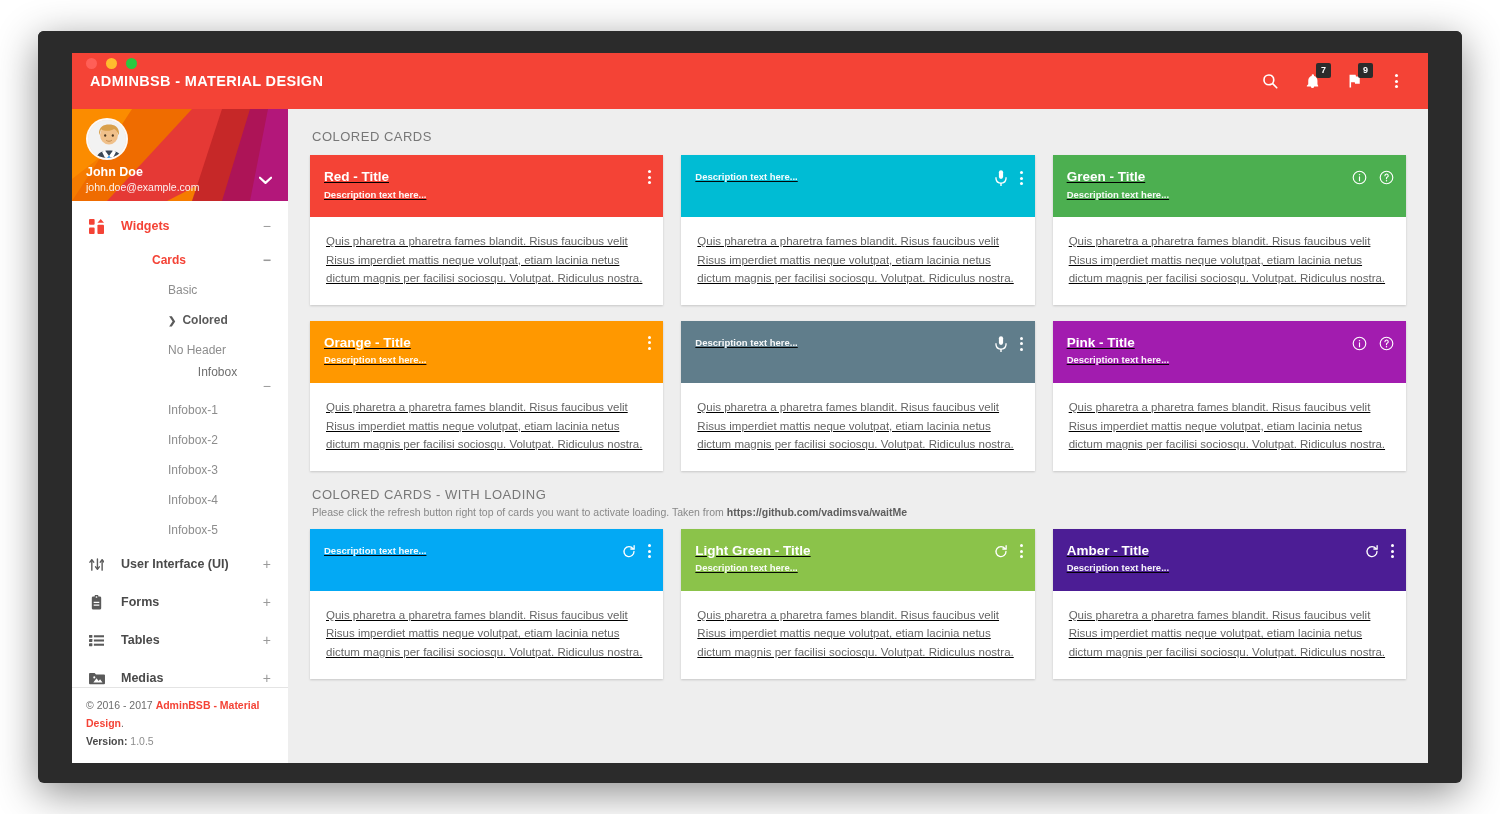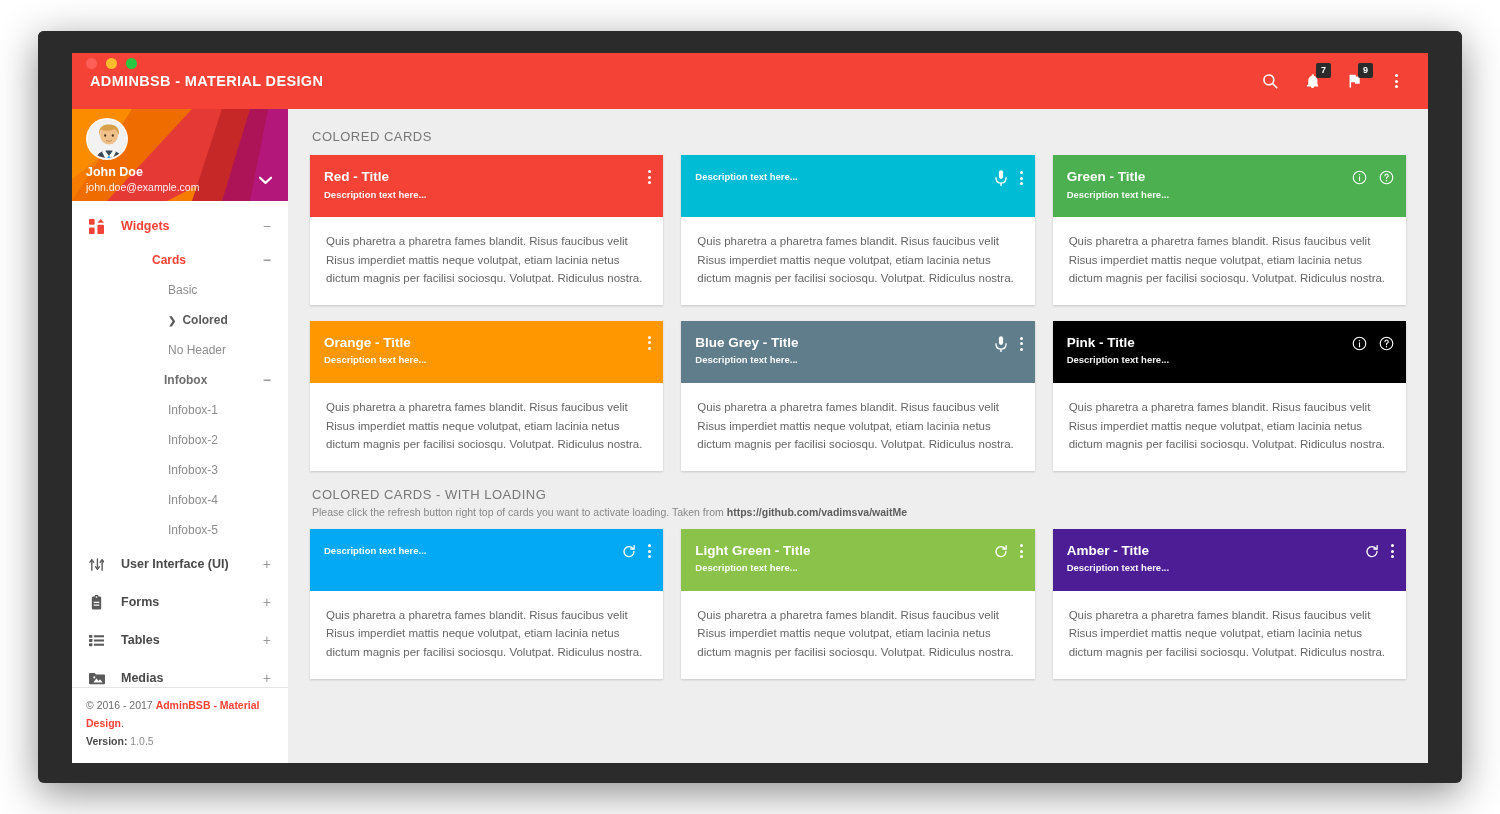--- a/index.html
+++ b/index.html
@@ -135,21 +135,21 @@
   .sub-item {
     display: flex; align-items: center;
     height: 30px; padding: 0 17px 0 40px;
     font-size: 12px; cursor: pointer; color: #8d8d8d; margin-left: 40px;
   }
   .sub-item .sign { margin-left: auto; color: #9a9a9a; font-size: 14px; line-height: 1; }
   .sub-item.bold { font-weight: bold; color: #f44336; }
   .sub-item.sub2 { padding-left: 56px; }
   .sub-item.current { color: #5a5a5a; font-weight: bold; }
   .sub-item.current .chev { margin-right: 6px; font-size: 10px; color: #5a5a5a; }
-  .sub-item.section { color: #6f6f6f; font-weight: bold; padding-left: 52px; }
+  .sub-item.section { color: #6f6f6f; font-weight: normal; padding-left: 52px; flex-direction: column; }
 
   .sidebar-footer {
     flex: 0 0 auto;
     border-top: 1px solid #e4e4e4;
     padding: 9px 14px 12px 14px;
     font-size: 10.5px; color: #6d6d6d; line-height: 1.7;
   }
   .sidebar-footer a { color: #f44336; font-weight: bold; text-decoration: none; }
   .sidebar-footer .ver-lab { font-weight: bold; color: #4a4a4a; }
   .sidebar-footer .ver-num { color: #8d8d8d; }
@@ -167,21 +167,21 @@
     color: #777777; font-size: 13px;
     letter-spacing: .5px;
     margin: 0 0 11px 2px;
   }
   .section-sub {
     color: #888888; font-size: 10.5px;
     margin: -7px 0 11px 2px;
   }
   .section-sub b { color: #5d5d5d; }
 
-  .card-row { display: flex; gap: 18px; margin-bottom: 16px; }
+  .card-row { display: flex; gap: 18px; margin-bottom: 16px; text-decoration: underline; }
   .card {
     flex: 1 1 0; min-width: 0;
     background: #fff;
     box-shadow: 0 1px 2px rgba(0,0,0,.16);
   }
   .card-header {
     position: relative;
     padding: 13px 14px 14px 14px;
     color: #fff;
     min-height: 62px;
@@ -486,21 +486,20 @@
                     <i></i>
                   </span>
                 </span>
             </div>
           </div>
           <div class="card-body">Quis pharetra a pharetra fames blandit. Risus faucibus velit Risus imperdiet mattis neque volutpat, etiam lacinia netus dictum magnis per facilisi sociosqu. Volutpat. Ridiculus nostra.</div>
         </div>
 
         <div class="card">
           <div class="card-header" style="background: rgb(96, 125, 139);">
-            <div class="card-title">Blue Grey - Title</div>
             <div class="card-desc">Description text here...</div>
             <div class="card-header-actions">
               <span class="hdr-icon">
                 <svg width="14" height="16" viewBox="0 0 16 18" fill="#ffffff">
                     <rect x="5.6" y="0" width="4.8" height="10" rx="2.4"></rect>
                     <path d="M3 8v1.2a5 5 0 0 0 10 0V8h1.5v1.2a6.5 6.5 0 0 1-5.7 6.4V18H7.2v-2.4A6.5 6.5 0 0 1 1.5 9.2V8z"></path>
                   </svg>
               </span>
               <span class="hdr-icon">
                   <span class="dots-v">
@@ -508,21 +507,21 @@
                     <i></i>
                     <i></i>
                   </span>
                 </span>
             </div>
           </div>
           <div class="card-body">Quis pharetra a pharetra fames blandit. Risus faucibus velit Risus imperdiet mattis neque volutpat, etiam lacinia netus dictum magnis per facilisi sociosqu. Volutpat. Ridiculus nostra.</div>
         </div>
 
         <div class="card">
-          <div class="card-header" style="background: #000000;">
+          <div class="card-header" style="background: #a21caf;">
             <div class="card-title">Pink - Title</div>
             <div class="card-desc">Description text here...</div>
             <div class="card-header-actions">
               <span class="hdr-icon">
                 <svg width="15" height="15" viewBox="0 0 20 20" fill="none" stroke="#ffffff" stroke-width="1.5">
                     <circle cx="10" cy="10" r="8.4"></circle>
                     <line x1="10" y1="9" x2="10" y2="14.2" stroke-linecap="round"></line>
                     <circle cx="10" cy="6.2" r=".95" fill="#ffffff" stroke="none"></circle>
                   </svg>
               </span>

